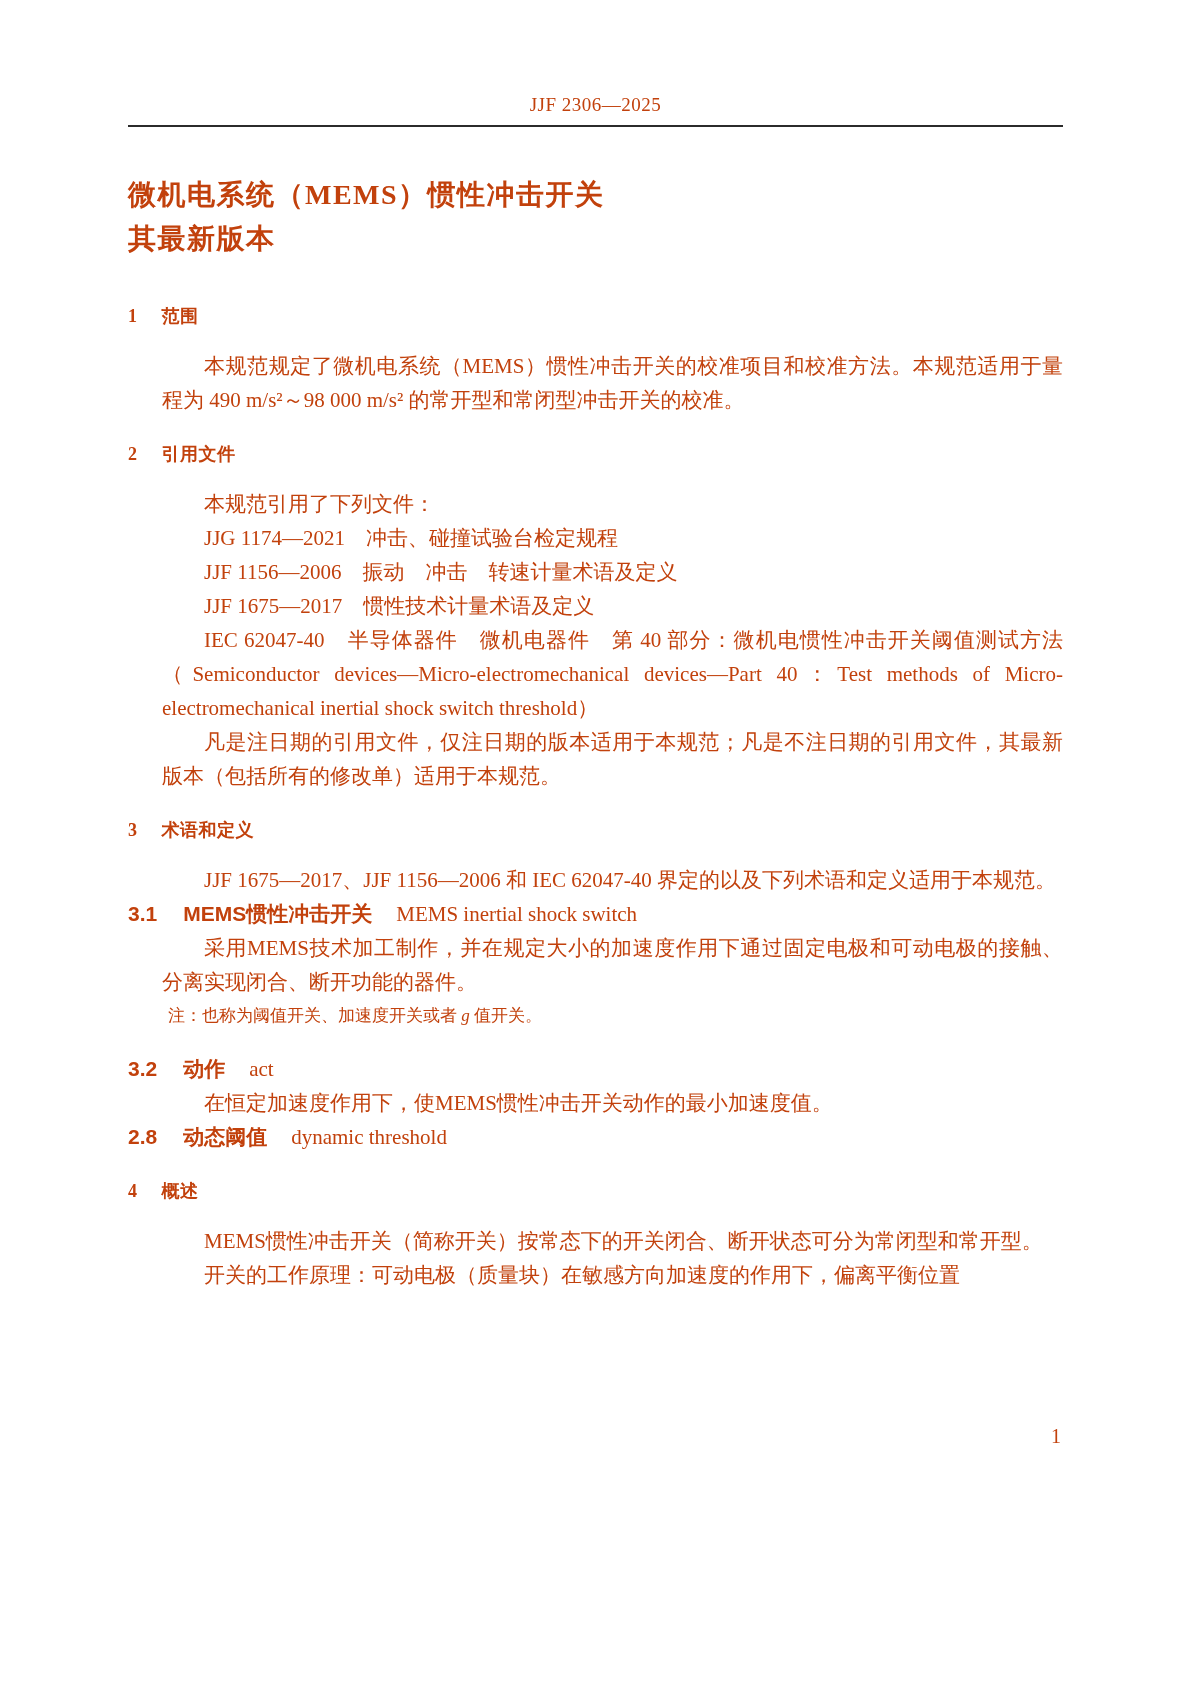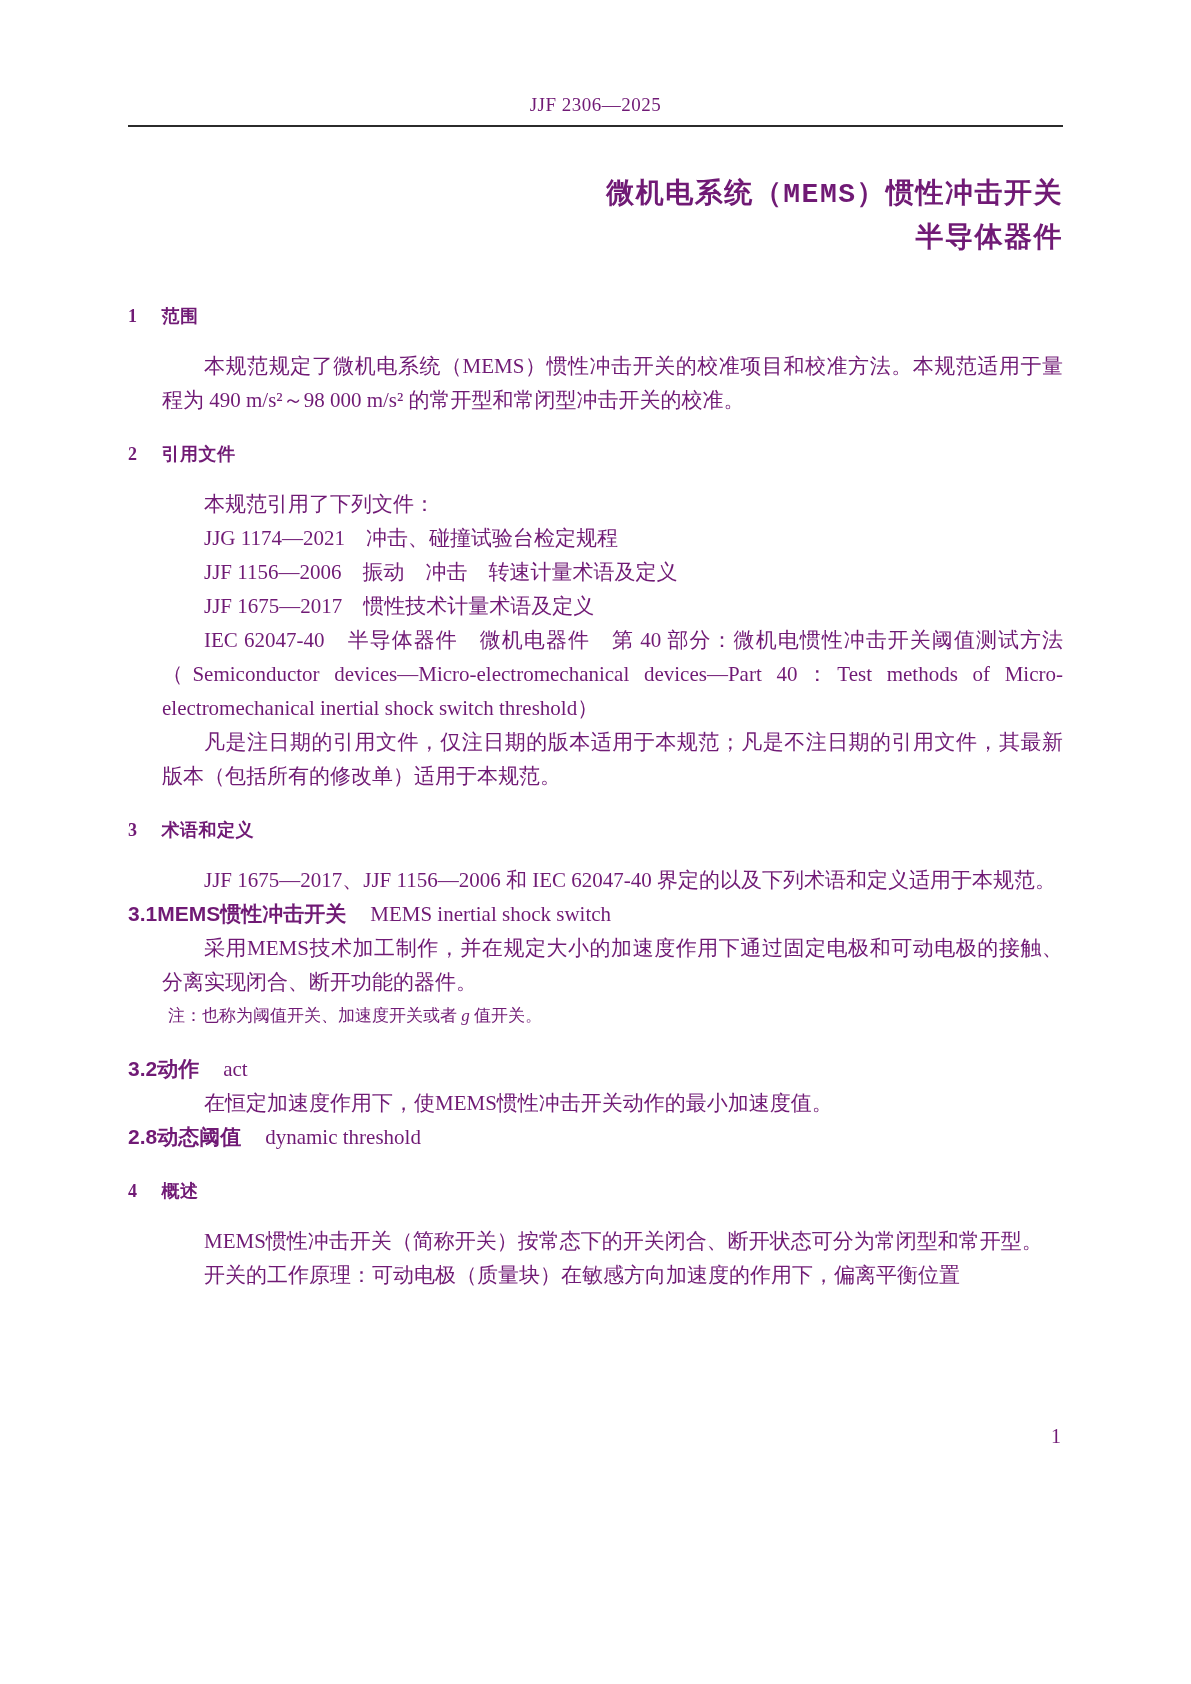--- a/index.html
+++ b/index.html
@@ -4,21 +4,21 @@
 <title>JJF 2306—2025</title>
 <style>
   * { box-sizing: border-box; }
   html, body { margin: 0; padding: 0; background: #ffffff; }
   .page {
     position: relative;
     width: 1191px;
     height: 1684px;
     margin: 0 auto;
     background: #ffffff;
-    color: #701a75;
+    color: #c2410c;
     overflow: hidden;
     font-family: "Liberation Serif", "DejaVu Serif", serif;
   }
   .content {
     position: absolute;
     top: 0; left: 0; right: 0;
     padding: 94px 128px 0 128px;
   }
   .doc-header {
     text-align: center;
@@ -26,22 +26,22 @@
     line-height: 22px;
     letter-spacing: 0.5px;
   }
   .header-rule {
     margin-top: 9px;
     height: 2px;
     background: #2b2b2b;
   }
   .doc-title {
     margin: 46px 0 40px 0;
-    text-align: right;
-    font-family: Liberation Mono, monospace;
+    text-align: left;
+    font-family: Liberation Serif, serif;
     font-weight: 700;
     font-size: 28px;
     line-height: 44px;
     letter-spacing: 1.5px;
   }
   .doc-title span { display: block; }
   .sec-heading {
     font-family: Liberation Serif, serif;
     font-weight: 700;
     font-size: 18px;
@@ -58,20 +58,21 @@
   }
   p.indent { text-indent: 2em; margin-left: 34px; }
   p.term-head {
     font-size: 21px;
     line-height: 34px;
     margin: 0;
   }
   .term-num {
     font-family: "Liberation Sans", "DejaVu Sans", sans-serif;
     font-weight: 700;
+    margin-right: 26px;
   }
   .term-zh {
     font-family: "Liberation Sans", "DejaVu Sans", sans-serif;
     font-weight: 700;
     margin-right: 24px;
   }
   .term-en { font-family: "Liberation Serif", "DejaVu Serif", serif; }
   p.note {
     font-size: 17px;
     line-height: 28px;
@@ -93,21 +94,21 @@
 <div class="page">
   <div class="content">
 
     <header class="doc-header">
       <span>JJF 2306—2025</span>
       <div class="header-rule"></div>
     </header>
 
     <h1 class="doc-title">
       <span>微机电系统（MEMS）惯性冲击开关</span>
-      <span>半导体器件</span>
+      <span>其最新版本</span>
     </h1>
 
     <section>
       <h2 class="sec-heading">
         <span class="sec-num">1</span><span>范围</span>
       </h2>
       <p class="body indent">本规范规定了微机电系统（MEMS）惯性冲击开关的校准项目和校准方法。本规范适用于量程为 490 m/s²～98 000 m/s² 的常开型和常闭型冲击开关的校准。</p>
     </section>
 
     <section>

